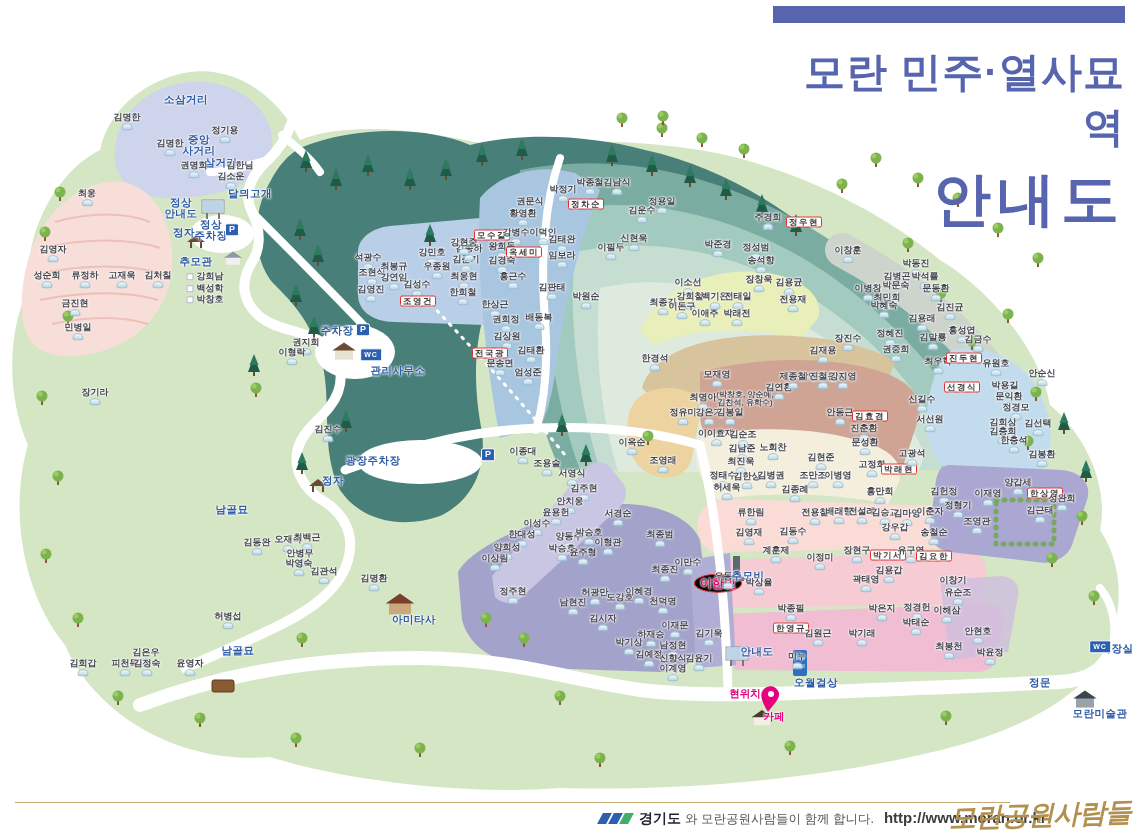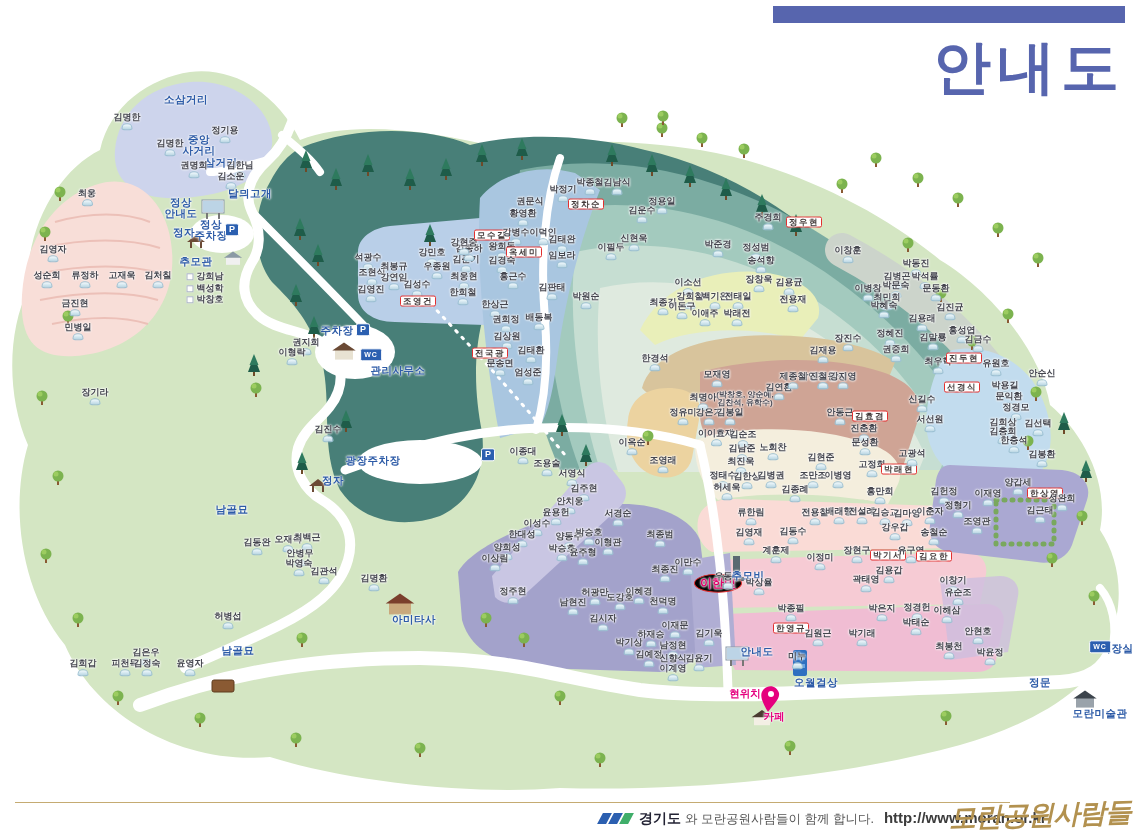--- a/index.html
+++ b/index.html
@@ -774,20 +774,21 @@
       <span class="lb k-place" style="left: 1100px; top: 714px;">모란미술관</span>
       <span class="lb k-picon" style="left: 363px; top: 330px;">P</span>
       <span class="lb k-picon" style="left: 488px; top: 455px;">P</span>
       <span class="lb k-picon" style="left: 232px; top: 230px;">P</span>
       <span class="lb k-wc" style="left: 371px; top: 355px;">WC</span>
       <span class="lb k-wc" style="left: 1100px; top: 647px;">WC</span>
     </div>
 
 <header id="titlebox">
   <div class="bar"></div>
+  <div class="t1">모란 민주·열사묘역</div>
   <div class="t2">안내도</div>
 </header>
 
 <footer id="footer">
   <div class="rule"></div>
   <div class="row">
     <span class="gg-mark">
           <i class="gg-b"></i>
           <i class="gg-b"></i>
           <i class="gg-g"></i>

